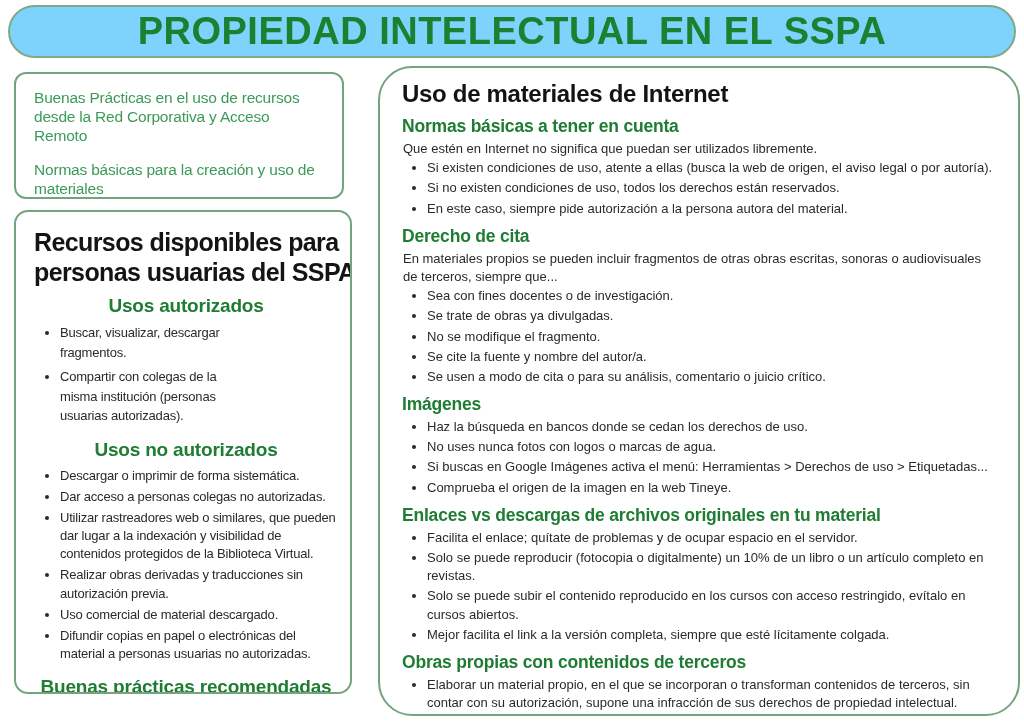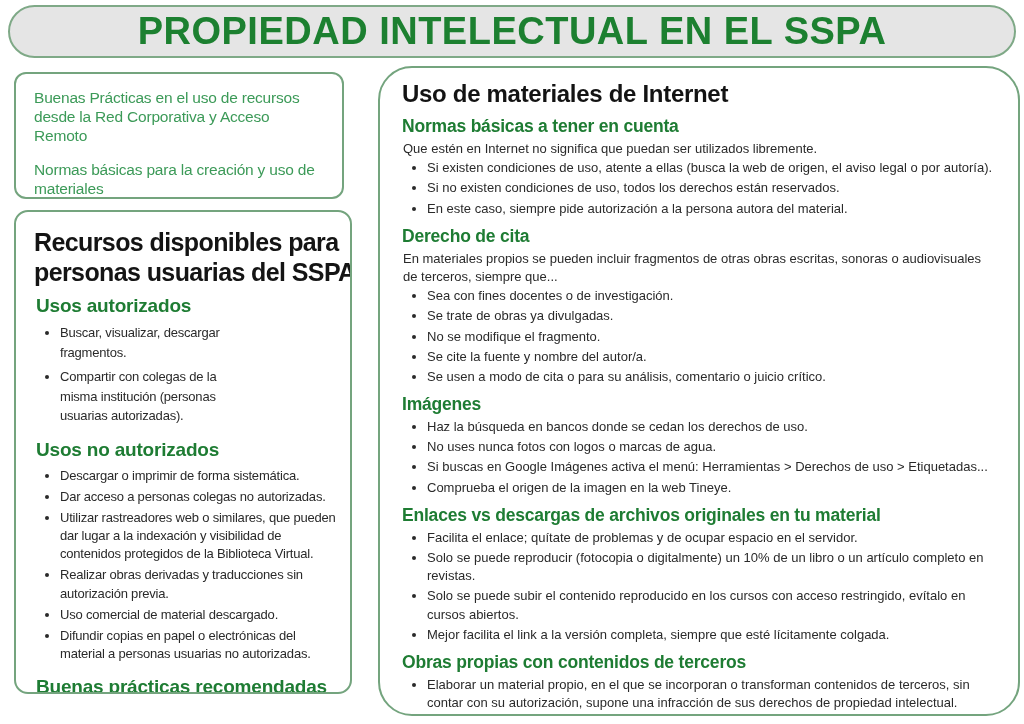--- a/index.html
+++ b/index.html
@@ -10,21 +10,21 @@
     font-family:"Liberation Sans", sans-serif;
     color:#2a2a2a;
     overflow:hidden;
   }
 
   
   .header-box {
     position:absolute; left:8px; top:5px; width:1008px; height:53px;
     border:2px solid #7fa987; border-radius:28px;
     display:flex; align-items:center; justify-content:center;
-    background:#e5e5e5;
+    background:#7dd3fc;
   }
   .header-box h1 {
     font-size:38px; font-weight:bold; color:#1c8030;
     letter-spacing:0.5px; white-space:nowrap;
   }
 
   
   .intro-box {
     position:absolute; left:14px; top:72px; width:330px; height:127px;
     border:2px solid #74a47e; border-radius:12px;
@@ -41,21 +41,21 @@
     border:2px solid #74a47e; border-radius:14px;
     padding:12px 14px 0 16px; background:#ffffff; overflow:hidden;
   }
   .left-panel .panel-title {
     color:#141414; font-size:25px; font-weight:600;
     letter-spacing:-0.6px; line-height:1.18; margin:4px 0 6px 2px;
   }
   .left-panel .panel-title div { white-space:nowrap; }
   .left-panel h3 {
     color:#1e7c33; font-size:19px; font-weight:bold;
-    letter-spacing:-0.2px; margin:13px 0 6px 4px;
+    letter-spacing:-0.2px; margin:13px 0 6px 4px;text-align:center;
   }
   .left-panel h3.first { margin-top:8px; }
   .left-panel ul {
     list-style:disc; padding-left:24px; margin-left:4px;
     font-size:13px; line-height:1.4; letter-spacing:-0.2px; color:#2a2a2a;
   }
   .left-panel li { margin-bottom:3px; }
   .left-panel ul.narrow { max-width:205px; }
   .left-panel ul.narrow li { margin-bottom:5px; line-height:1.5; }
 

